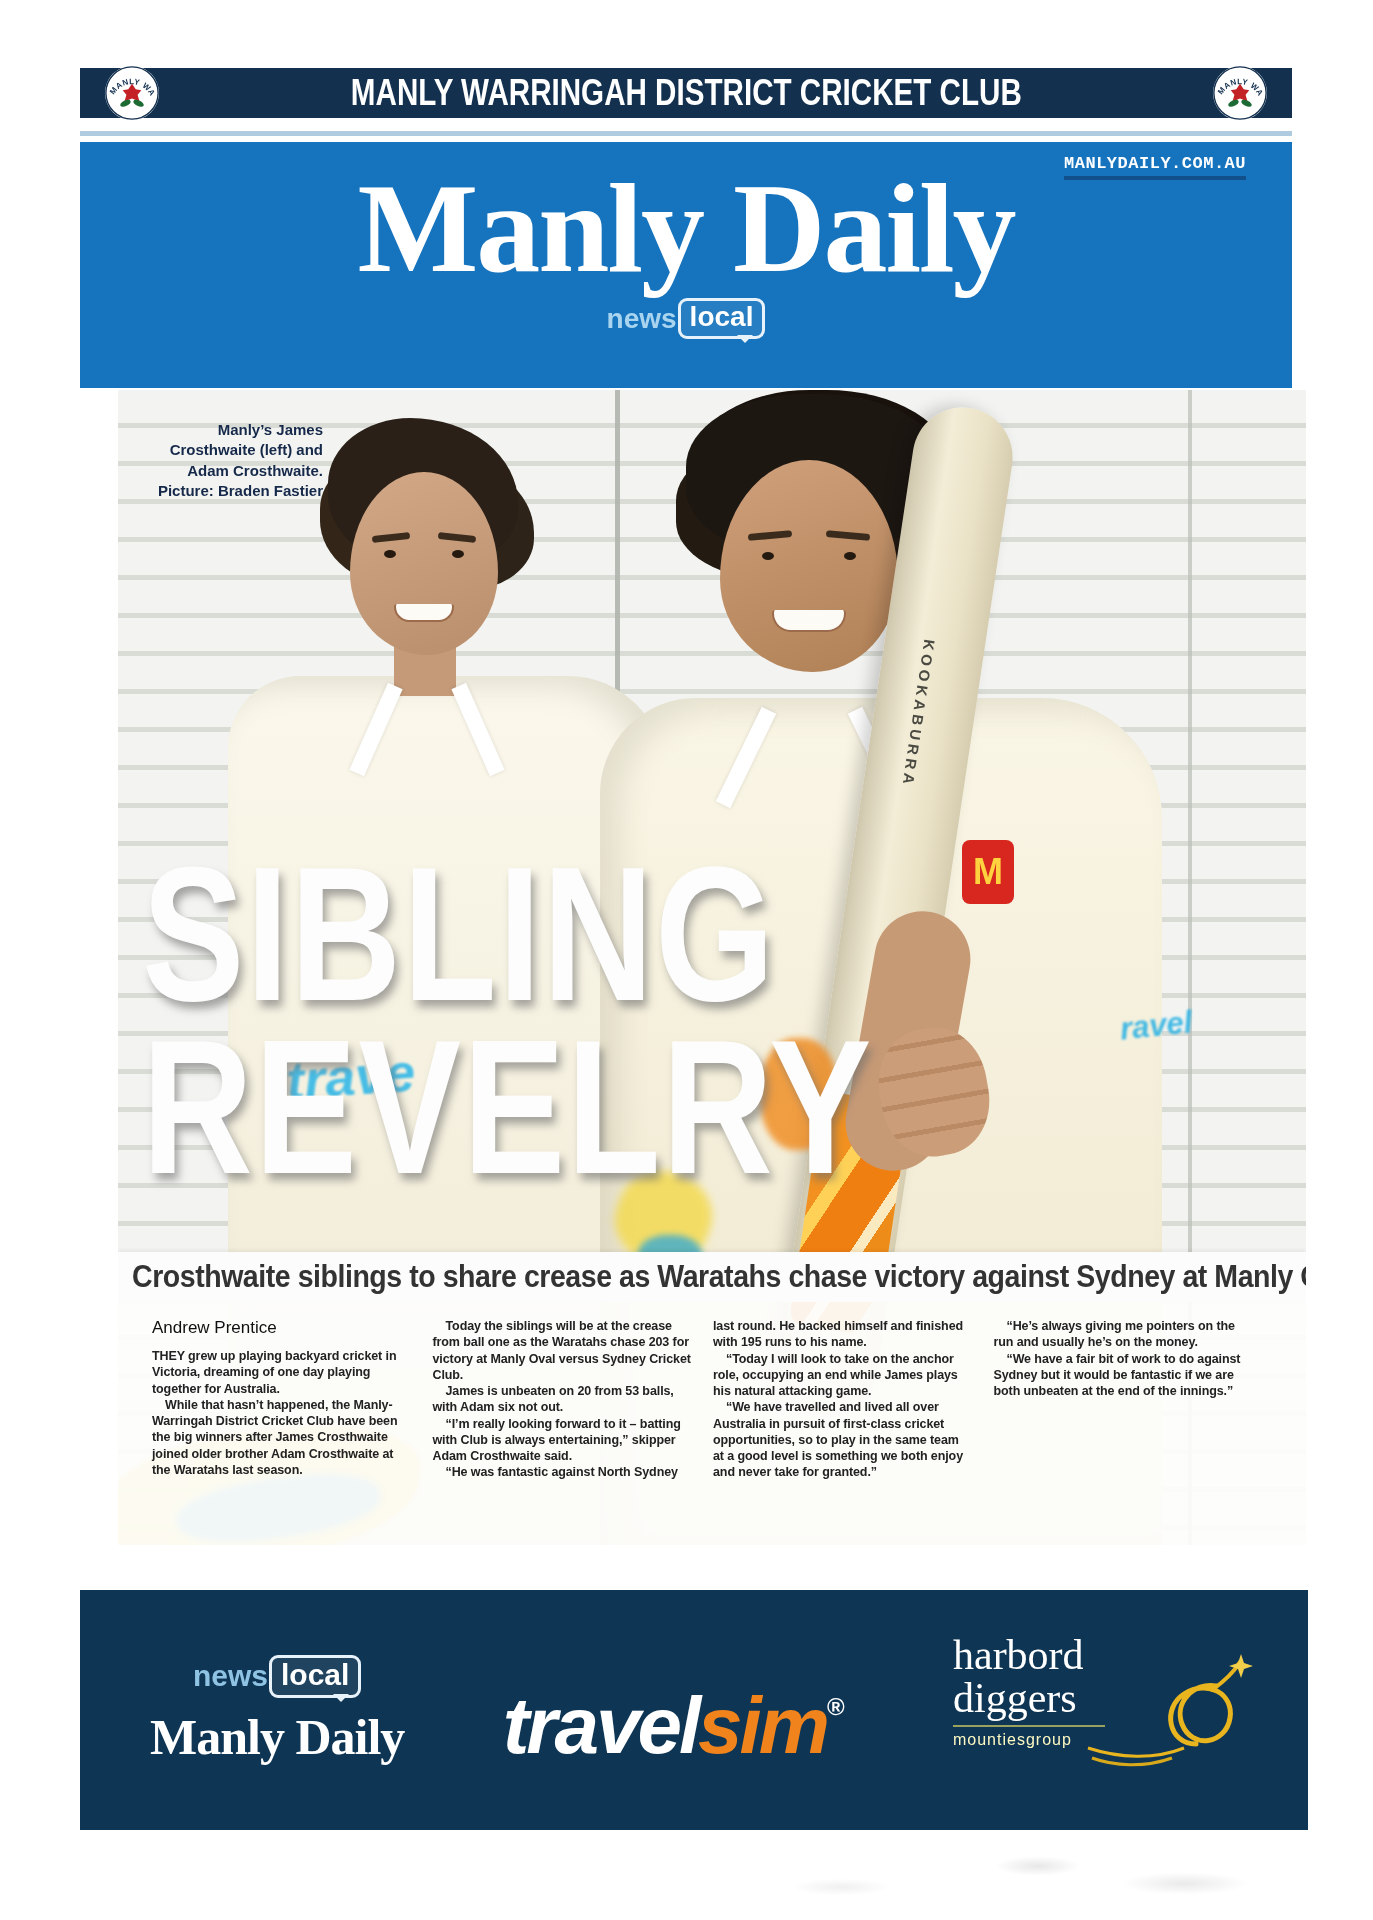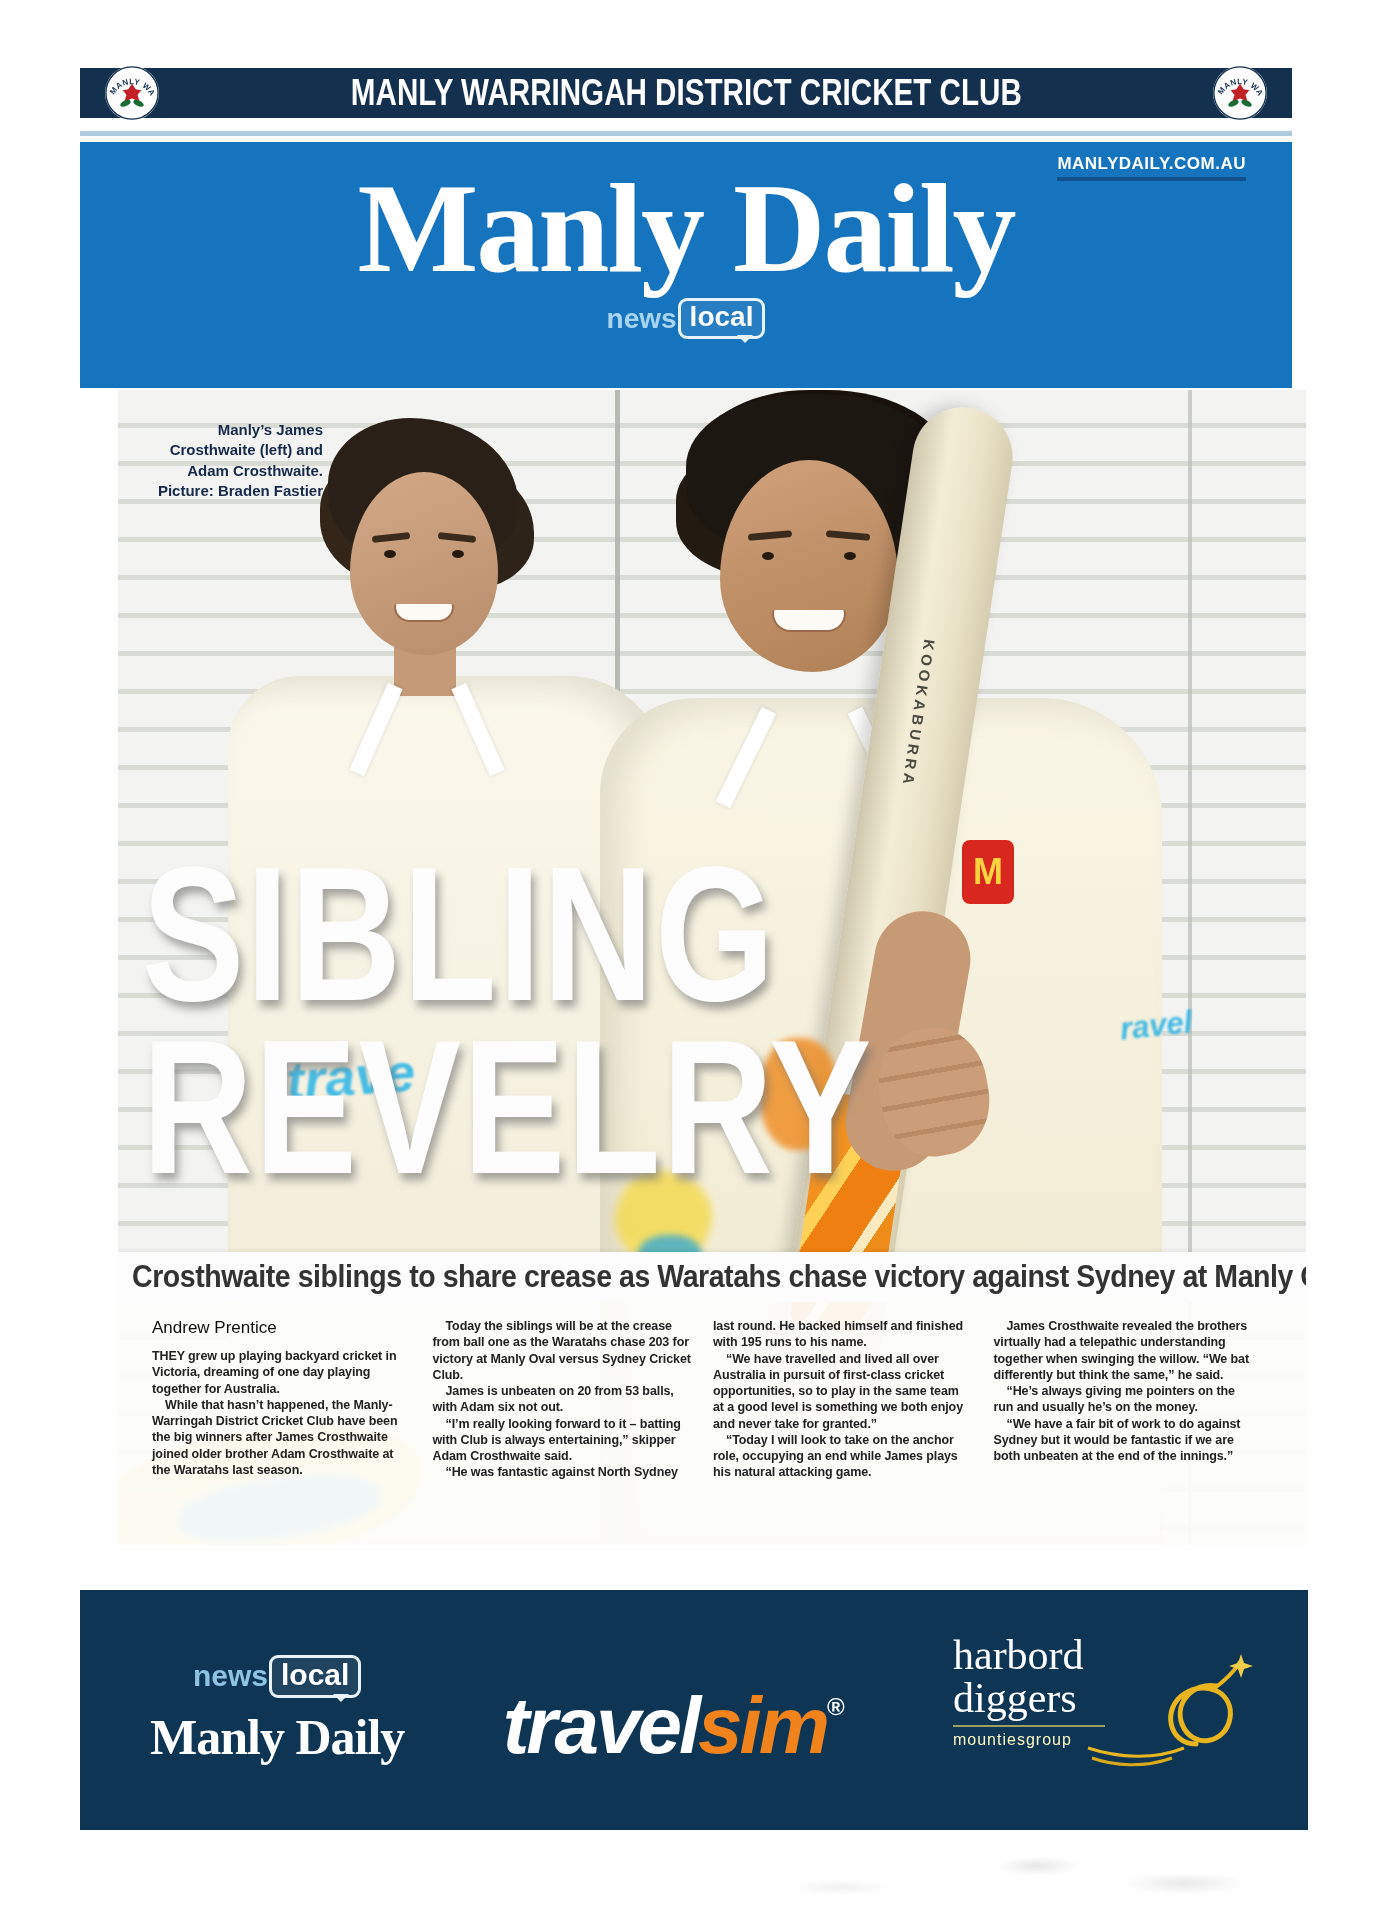--- a/index.html
+++ b/index.html
@@ -10,21 +10,21 @@
     display:flex; align-items:center; justify-content:space-between; padding:0 24px; }
   .club-banner .crest { width:56px; height:56px; flex:0 0 auto; }
   .club-title { color:#fff; font-weight:bold; font-size:37px; white-space:nowrap; letter-spacing:0;
     transform:scaleX(0.80); transform-origin:center; }
 
   .sep-line { position:absolute; left:80px; top:131px; width:1212px; height:5px; background:#aecbe0; }
 
   
   .masthead { position:absolute; left:80px; top:142px; width:1212px; height:246px; background:#1673bd; }
   .site-url { position:absolute; right:46px; top:12px; color:#ffffff; font-weight:bold; font-size:17px;
-    letter-spacing:0.5px; border-bottom:4px solid #12508c; padding-bottom:3px; cursor:pointer; }
+    letter-spacing:0.5px; border-bottom:4px solid #12508c; padding-bottom:3px; cursor:pointer;font-family:Liberation Mono, monospace; }
   .masthead-title { margin-top:22px; text-align:center; font-family:"Liberation Serif", serif; font-weight:bold;
     color:#ffffff; font-size:128px; letter-spacing:-2px; line-height:1.0; }
   .newslocal { display:flex; align-items:center; justify-content:center; gap:1px; }
   .masthead .newslocal { margin-top:6px; }
   .nl-news { color:#a8d4ef; font-weight:bold; font-size:28px; }
   .nl-bubble { position:relative; border:3px solid #e8f2fa; border-radius:9px; padding:0 9px 3px 9px;
     color:#ffffff; font-weight:bold; font-size:28px; background:rgba(255,255,255,0.08); }
   .nl-bubble::after { content:''; position:absolute; right:9px; bottom:-15px;
     border:8px solid transparent; border-top-color:#e8f2fa; }
 
@@ -249,25 +249,24 @@
         <p class="indent">While that hasn’t happened, the Manly-Warringah District Cricket Club have been the big winners after James Crosthwaite joined older brother Adam Crosthwaite at the Waratahs last season.</p>
       </div>
       <div class="col">
         <p class="indent">Today the siblings will be at the crease from ball one as the Waratahs chase 203 for victory at Manly Oval versus Sydney Cricket Club.</p>
         <p class="indent">James is unbeaten on 20 from 53 balls, with Adam six not out.</p>
         <p class="indent">“I’m really looking forward to it – batting with Club is always entertaining,” skipper Adam Crosthwaite said.</p>
         <p class="indent">“He was fantastic against North Sydney</p>
       </div>
       <div class="col">
         <p>last round. He backed himself and finished with 195 runs to his name.</p>
+        <p class="indent">“Today I will look to take on the anchor role, occupying an end while James plays his natural attacking game.</p>
         <p class="indent">“We have travelled and lived all over Australia in pursuit of first-class cricket opportunities, so to play in the same team at a good level is something we both enjoy and never take for granted.”</p>
-        <p class="indent">“Today I will look to take on the anchor role, occupying an end while James plays his natural attacking game.</p>
       </div>
       <div class="col">
-        <p class="indent">James Crosthwaite revealed the brothers virtually had a telepathic understanding together when swinging the willow. “We bat differently but think the same,” he said.</p>
         <p class="indent">“He’s always giving me pointers on the run and usually he’s on the money.</p>
         <p class="indent">“We have a fair bit of work to do against Sydney but it would be fantastic if we are both unbeaten at the end of the innings.”</p>
       </div>
     </div>
   </div>
 </div>
 
 <div class="footer">
   <div class="f-left">
     <div class="newslocal">

